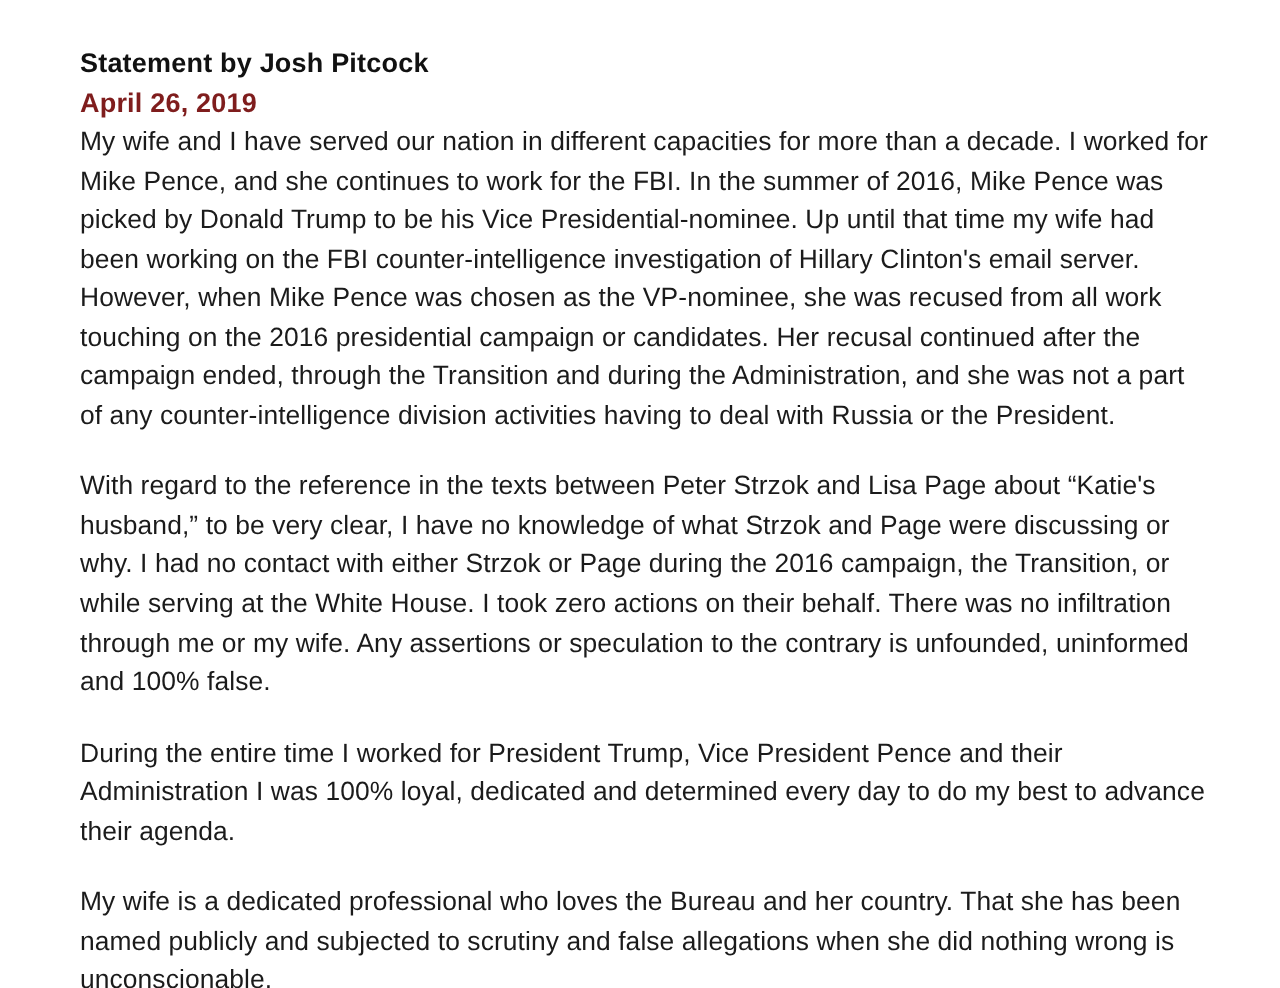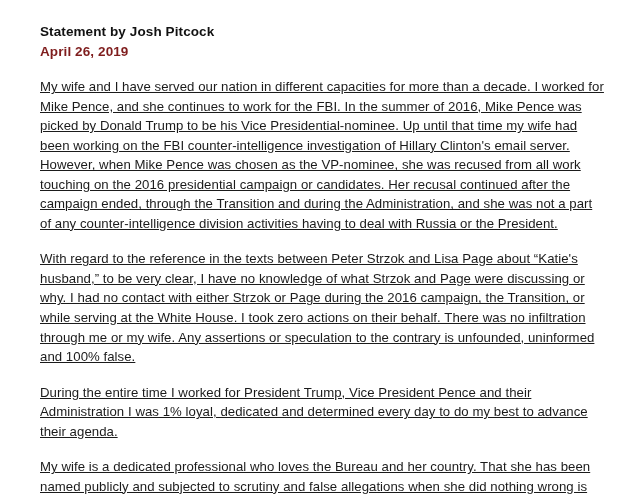--- a/index.html
+++ b/index.html
@@ -15,21 +15,20 @@
     color: #1a1a1a;
   }
   .page {
     box-sizing: border-box;
     width: 640px;
     height: 494px;
     background: #ffffff;
     padding: 22px 36px 10px 40px;
   }
   .doc-header {
-    margin-bottom: 16px;
   }
   .doc-title {
     font-size: 13.5px;
     font-weight: bold;
     line-height: 1.45;
     letter-spacing: 0.1px;
     color: #111111;
   }
   .doc-date {
     font-size: 13.5px;
@@ -38,36 +37,35 @@
     letter-spacing: 0.1px;
     color: #7f1d1d;
   }
   .body-copy p {
     margin: 0 0 16px 0;
     font-size: 13.2px;
     line-height: 1.48;
     text-align: left;
     color: #1b1b1b;
     letter-spacing: 0.05px;
-    text-decoration: underline;
   }
   .body-copy p:last-child {
     margin-bottom: 0;
   }
 </style>
 </head>
 <body>
 
 <div class="page">
 
   <div class="doc-header">
     <div class="doc-title">Statement by Josh Pitcock</div>
     <div class="doc-date">April 26, 2019</div>
   </div>
 
   <div class="body-copy">
     <p>My wife and I have served our nation in different capacities for more than a decade.  I worked for Mike Pence, and she continues to work for the FBI.  In the summer of 2016, Mike Pence was picked by Donald Trump to be his Vice Presidential-nominee.  Up until that time my wife had been working on the FBI counter-intelligence investigation of Hillary Clinton's email server.  However, when Mike Pence was chosen as the VP-nominee, she was recused from all work touching on the 2016 presidential campaign or candidates.  Her recusal continued after the campaign ended, through the Transition and during the Administration, and she was not a part of any counter-intelligence division activities having to deal with Russia or the President.</p>
     <p>With regard to the reference in the texts between Peter Strzok and Lisa Page about “Katie's husband,” to be very clear, I have no knowledge of what Strzok and Page were discussing or why.  I had no contact with either Strzok or Page during the 2016 campaign, the Transition, or while serving at the White House.  I took zero actions on their behalf.  There was no infiltration through me or my wife.  Any assertions or speculation to the contrary is unfounded, uninformed and 100% false.</p>
-    <p>During the entire time I worked for President Trump, Vice President Pence and their Administration I was 1% loyal, dedicated and determined every day to do my best to advance their agenda.</p>
+    <p>During the entire time I worked for President Trump, Vice President Pence and their Administration I was 100% loyal, dedicated and determined every day to do my best to advance their agenda.</p>
     <p>My wife is a dedicated professional who loves the Bureau and her country.  That she has been named publicly and subjected to scrutiny and false allegations when she did nothing wrong is unconscionable.</p>
   </div>
 
 </div>
 
 </body></html>

